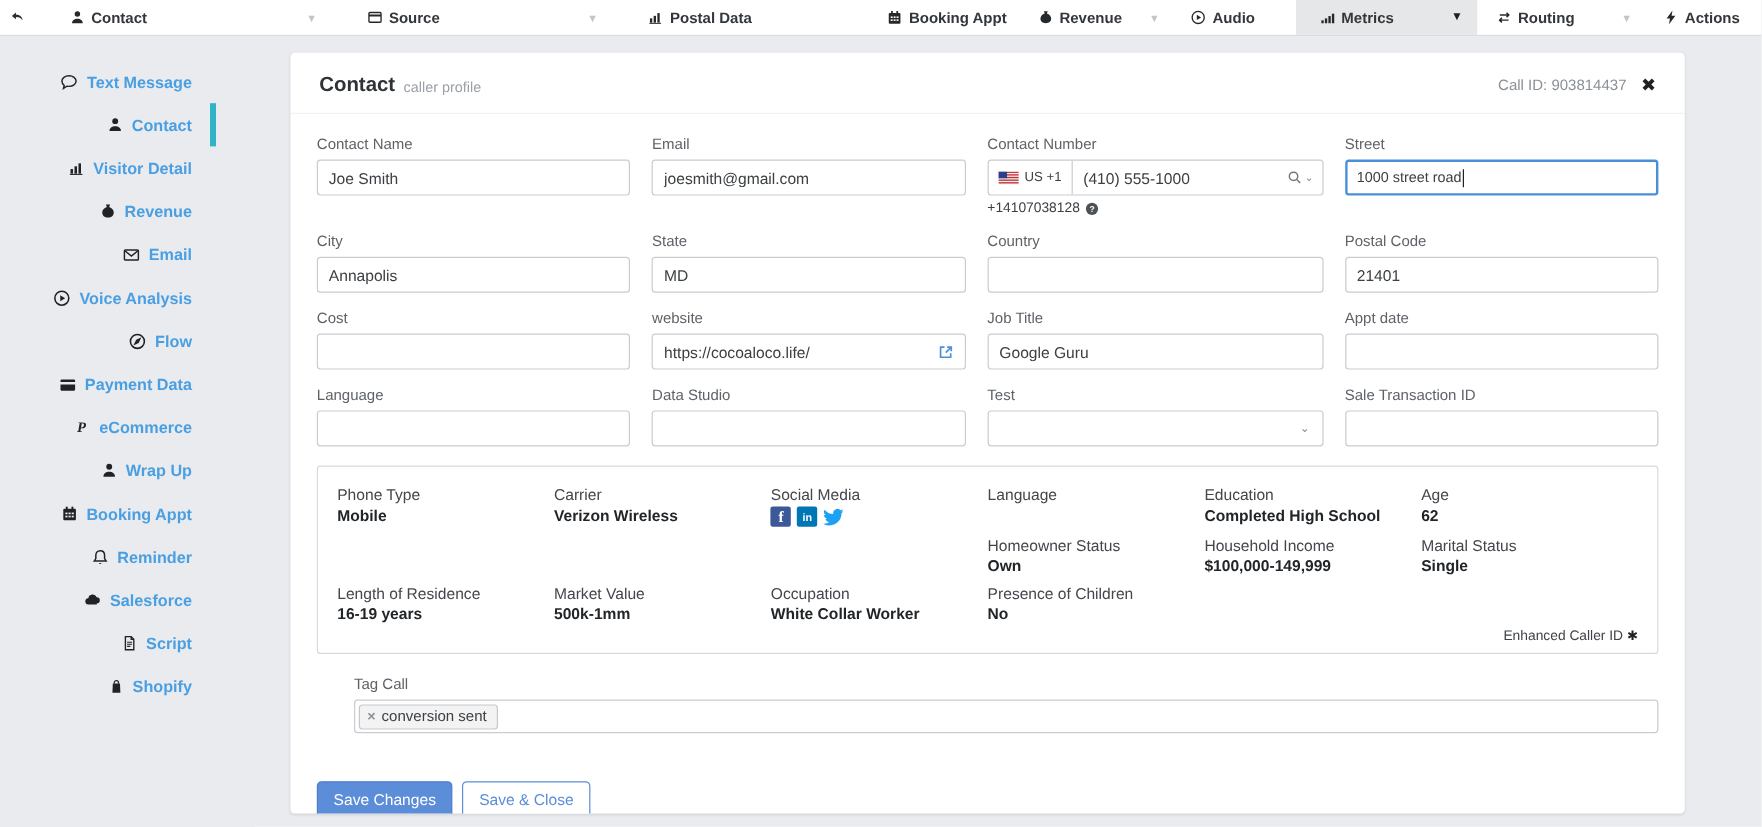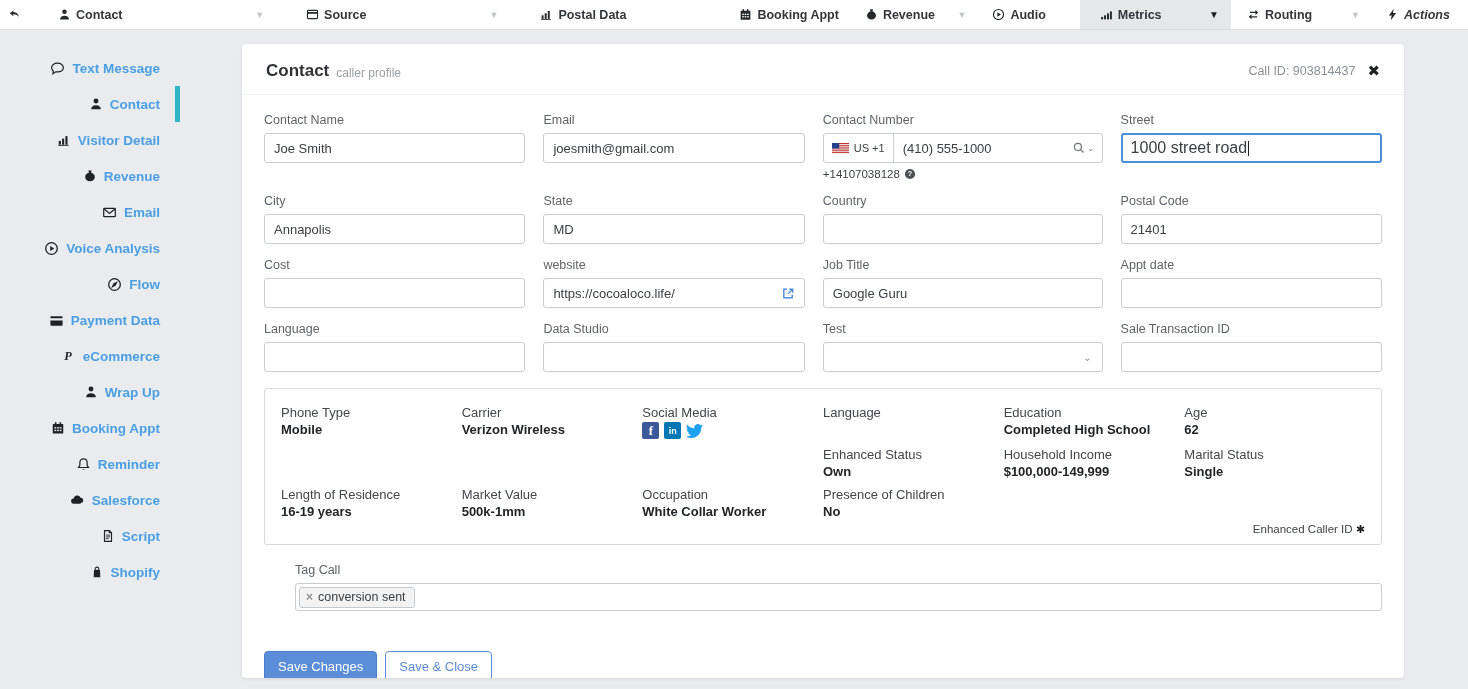--- a/index.html
+++ b/index.html
@@ -10,21 +10,21 @@
   .topbar { height:30px; background:#fff; border-bottom:1px solid #d9dbde; display:flex; align-items:stretch; }
   .tb-back { width:28px; display:flex; align-items:center; justify-content:center; color:#2b2f33; cursor:pointer; }
   .tb-nav { flex:1; display:flex; align-items:stretch; }
   .tb-item { display:flex; align-items:center; gap:5px; padding:0 12px 0 30px; font-size:12.5px; font-weight:700; color:#33373b; cursor:pointer; white-space:nowrap; }
   .tb-item .tb-ic { display:flex; align-items:center; color:#26292c; }
   .tb-chev { margin-left:auto; color:#c3c6c9; font-size:9px; }
   .tb-item.active { background:#e6e7e9; }
   .tb-item.active .tb-chev { color:#1c1e20; font-size:10px; }
   .ti0{flex:268 0 0;} .ti1{flex:250 0 0;} .ti2{flex:225 0 0;} .ti3{flex:102 0 0; padding-left:14px;}
   .ti4{flex:132 0 0; padding-left:14px;} .ti5{flex:98 0 0; padding-left:14px;} .ti6{flex:155 0 0; padding-left:20px;}
-  .ti7{flex:147 0 0; padding-left:16px;} .ti8{flex:91 0 0; padding-left:14px;font-style:italic;}
+  .ti7{flex:147 0 0; padding-left:16px;} .ti8{flex:91 0 0; padding-left:14px;}
 
   
   .content { display:flex; height:659px; }
   .sidebar { width:242px; flex:0 0 242px; padding-top:20px; }
   .sd-item { position:relative; height:36px; display:flex; align-items:center; justify-content:flex-end; gap:7px; padding-right:82px; cursor:pointer; }
   .sd-ic { display:flex; align-items:center; color:#1f2327; }
   .sd-label { color:#4a9fe3; font-weight:700; font-size:13.5px; white-space:nowrap; }
   .sd-item.active::after { content:""; position:absolute; right:62px; top:0; height:100%; width:5px; background:#2fb3c7; }
 
   
@@ -37,21 +37,21 @@
   .close-x { font-size:15px; color:#1e2124; cursor:pointer; font-weight:700; }
 
   .panel-body { padding:18px 22px 0 22px; }
 
   
   .form-grid { display:grid; grid-template-columns:repeat(4,1fr); column-gap:18px; row-gap:14px; }
   .flabel { display:block; font-size:12.5px; color:#5f6368; margin-bottom:6px; }
   .input-box { height:30px; border:1px solid #c9ccd1; border-radius:3px; display:flex; align-items:center; background:#fff; }
   .input-box.focused { border:2px solid #4a90d9; }
   .tin { flex:1; min-width:0; border:none; outline:none; background:transparent; font-family:inherit; font-size:13px; color:#3c4043; padding:0 9px; height:100%; }
-  .fake-text { font-size:16px; color:#3c4043; padding-left:8px; }
+  .fake-text { font-size:12px; color:#3c4043; padding-left:8px; }
   .caret { display:inline-block; width:1px; height:15px; background:#222; margin-left:1px; vertical-align:-3px; }
   .phone-addon { display:flex; align-items:center; gap:5px; padding:0 8px; height:100%; border-right:1px solid #c9ccd1; cursor:pointer; }
   .cc-text { font-size:11px; color:#3c4043; }
   .phone-icons { display:flex; align-items:center; gap:1px; padding-right:7px; color:#73787d; }
   .mini-chev { font-size:9px; color:#8a8f94; }
   .phone-note { margin-top:5px; font-size:11.5px; color:#3c4043; display:flex; align-items:center; gap:4px; }
   .icon-btn { display:flex; align-items:center; padding-right:8px; cursor:pointer; }
   .select-box { justify-content:flex-end; padding-right:10px; color:#8a8f94; font-size:10px; cursor:pointer; }
 
   
@@ -522,21 +522,21 @@
           <div class="pcell">
             <div class="plabel">Education</div>
             <div class="pvalue">Completed High School</div>
           </div>
           <div class="pcell">
             <div class="plabel">Age</div>
             <div class="pvalue">62</div>
           </div>
 
           <div class="pcell r2c4">
-            <div class="plabel">Enhanced Status</div>
+            <div class="plabel">Homeowner Status</div>
             <div class="pvalue">Own</div>
           </div>
           <div class="pcell r2c5">
             <div class="plabel">Household Income</div>
             <div class="pvalue">$100,000-149,999</div>
           </div>
           <div class="pcell r2c6">
             <div class="plabel">Marital Status</div>
             <div class="pvalue">Single</div>
           </div>

